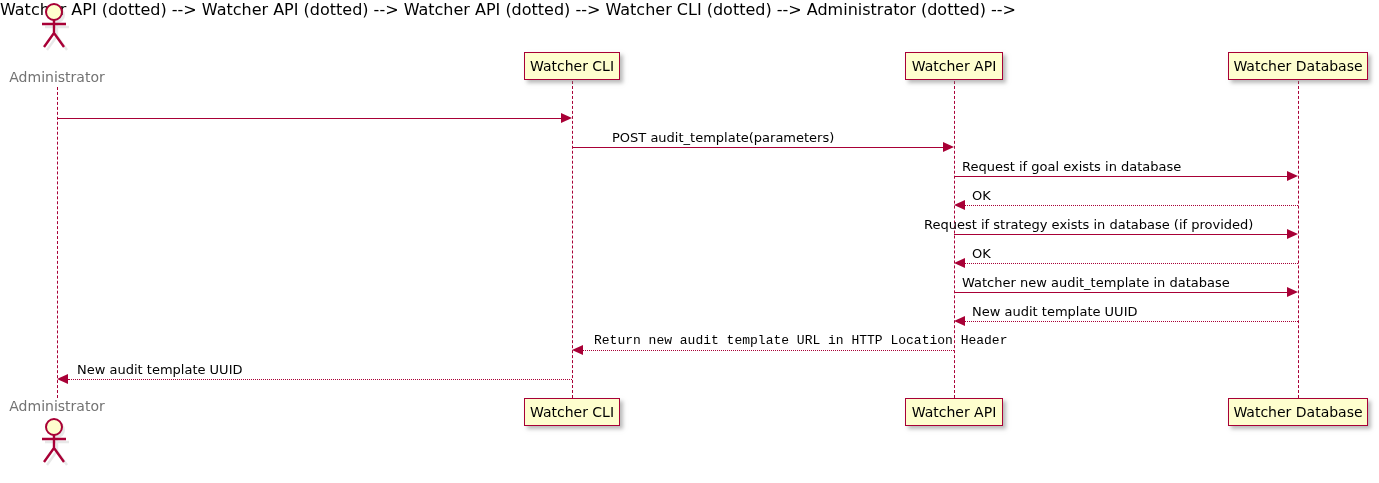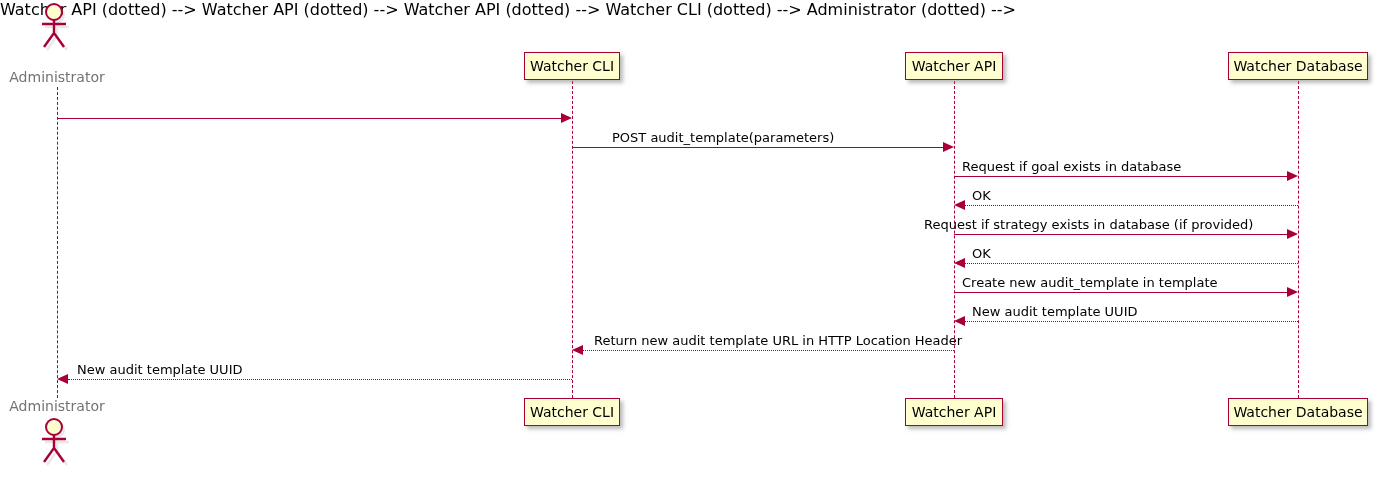--- a/index.html
+++ b/index.html
@@ -142,31 +142,31 @@
   <div class="msg-label" style="left:924px; top:218px;">Request if strategy exists in database (if provided)</div>
   <div class="msg-line" style="left:954px; top:234px; width:333px;"></div>
   <div class="arrow-head right" style="left:1287px; top:229px;"></div>
 
    Watcher API (dotted) --&gt;
   <div class="msg-label" style="left:972px; top:247px;">OK</div>
   <div class="msg-line dotted" style="left:965px; top:263px; width:333px;"></div>
   <div class="arrow-head left" style="left:954px; top:258px;"></div>
 
   
-  <div class="msg-label" style="left:962px; top:276px;">Create new audit_template in template</div>
+  <div class="msg-label" style="left:962px; top:276px;">Watcher new audit_template in database</div>
   <div class="msg-line" style="left:954px; top:292px; width:333px;"></div>
   <div class="arrow-head right" style="left:1287px; top:287px;"></div>
 
    Watcher API (dotted) --&gt;
   <div class="msg-label" style="left:972px; top:305px;">New audit template UUID</div>
   <div class="msg-line dotted" style="left:965px; top:321px; width:333px;"></div>
   <div class="arrow-head left" style="left:954px; top:316px;"></div>
 
    Watcher CLI (dotted) --&gt;
-  <div class="msg-label" style="left:594px; top:334px;">Return new audit template URL in HTTP Location Header</div>
+  <div class="msg-label" style="left:594px; top:334px;font-family:Liberation Mono, monospace;">Return new audit template URL in HTTP Location Header</div>
   <div class="msg-line dotted" style="left:583px; top:350px; width:371px;"></div>
   <div class="arrow-head left" style="left:572px; top:345px;"></div>
 
    Administrator (dotted) --&gt;
   <div class="msg-label" style="left:77px; top:363px;">New audit template UUID</div>
   <div class="msg-line dotted" style="left:68px; top:379px; width:504px;"></div>
   <div class="arrow-head left" style="left:57px; top:374px;"></div>
 
   
   <div class="actor-label" style="left:57px; top:399px;">Administrator</div>

